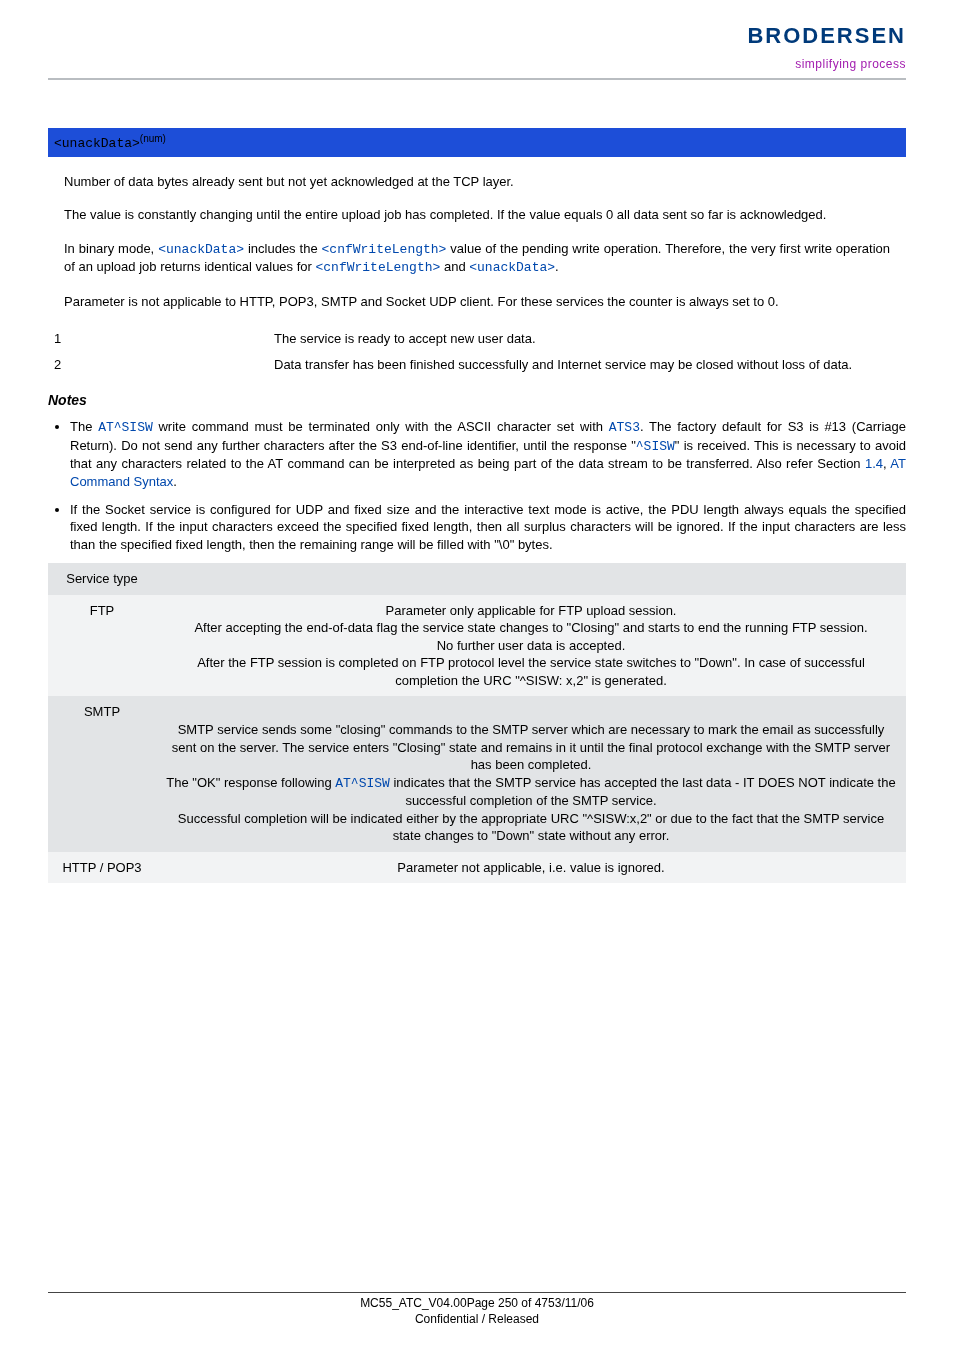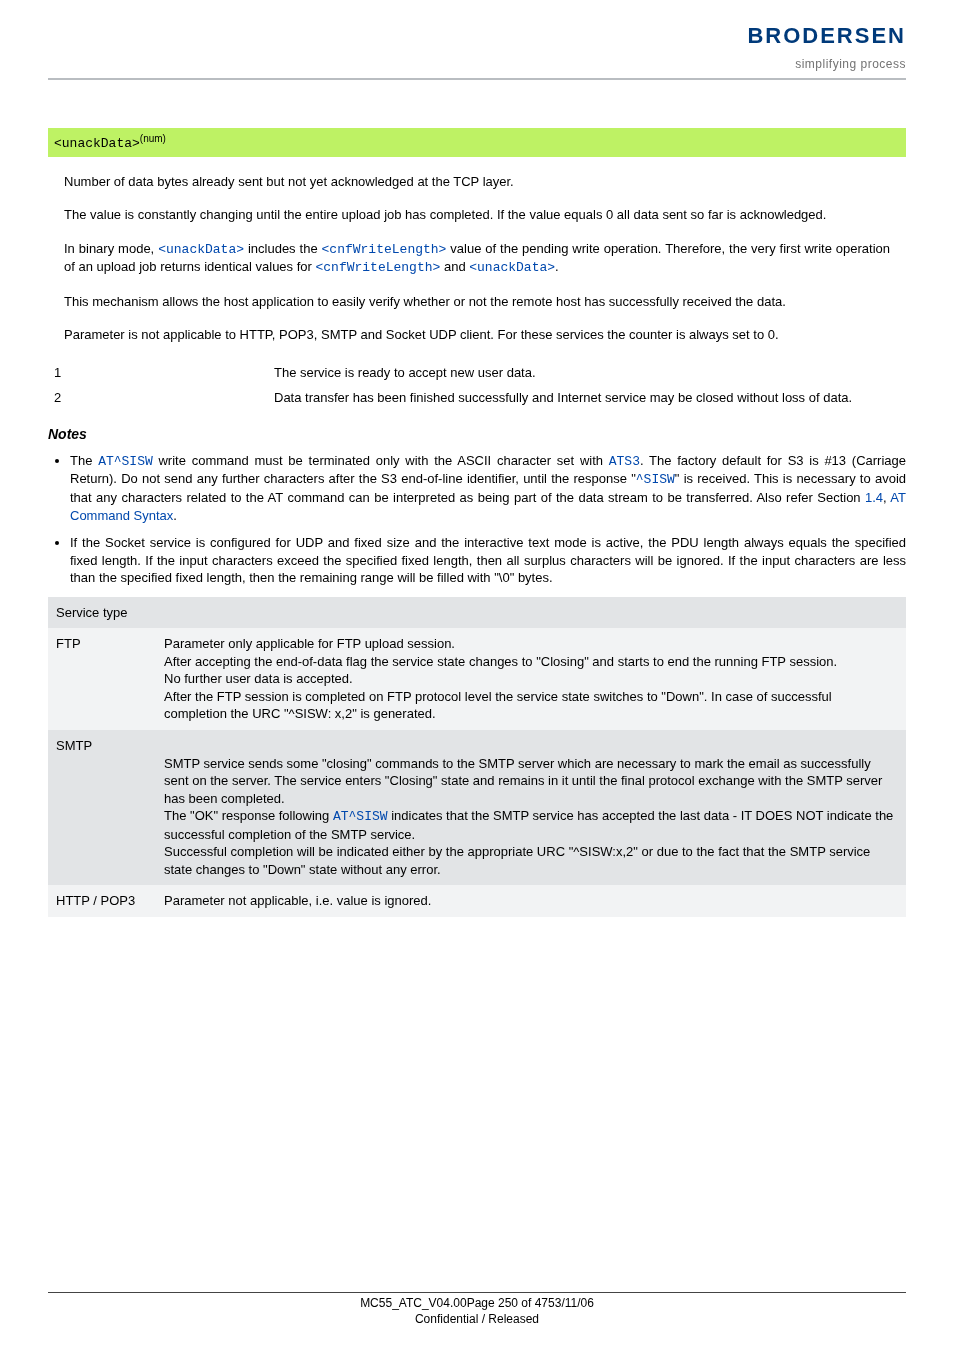--- a/index.html
+++ b/index.html
@@ -19,33 +19,33 @@
   }
   .header {
     display: flex;
     justify-content: flex-end;
     align-items: flex-end;
     padding-top: 24px;
     padding-bottom: 6px;
   }
   .logo-block { text-align: right; }
   .tagline {
-    color: #737373;
+    color: #a21caf;
     font-size: 12px;
     letter-spacing: 0.5px;
     margin-top: 3px;
   }
   .top-rule {
     border: none;
     border-top: 2px solid #b9bdc1;
     margin-bottom: 48px;
   }
 
   .param-head {
-    background: #bef264;
+    background: #1d4ed8;
     padding: 4px 6px;
     font-size: 13px;
   }
   .code { font-family: "Courier New", Courier, monospace; }
   .code-blue { color: #0048ad; }
   .sup { font-size: 10px; vertical-align: super; }
   .para { margin: 4px 0 10px 0; text-align: justify; }
   .para p { margin: 16px; }
 
   .def-table { width: 100%; border-collapse: collapse; margin-top: 4px; margin-bottom: 14px; }
@@ -62,21 +62,21 @@
   ul.notes li { margin-bottom: 10px; text-align: justify; }
 
   h2.sec {
     font-size: 19px;
     font-weight: bold;
     margin: 30px 0 18px 0;
   }
   .sec-num { display: inline-block; width: 92px; }
 
   .svc-table { width: 100%; border-collapse: collapse; }
-  .svc-table td { padding: 7px 8px; vertical-align: top; }
+  .svc-table td { padding: 7px 8px; vertical-align: top; text-align: center; }
   .svc-table td:first-child { width: 108px; }
   .svc-table tr:nth-child(odd) td { background: #e2e4e6; }
   .svc-table tr:nth-child(even) td { background: #f2f3f4; }
 
   .footer {
     position: absolute;
     bottom: 24px;
     left: 48px;
     right: 48px;
   }
@@ -101,21 +101,20 @@
 
   <div class="param-head">
     <span class="code">&lt;unackData&gt;</span><span class="sup">(num)</span>
   </div>
   <div class="para">
     <p>Number of data bytes already sent but not yet acknowledged at the TCP layer.</p>
     <p>The value is constantly changing until the entire upload job has completed. If the value equals 0 all data sent so far is acknowledged.</p>
     <p>
       <span>In binary mode, </span><span class="code code-blue">&lt;unackData&gt;</span><span> includes the </span><span class="code code-blue">&lt;cnfWriteLength&gt;</span><span> value of the pending write operation. Therefore, the very first write operation of an upload job returns identical values for </span><span class="code code-blue">&lt;cnfWriteLength&gt;</span><span> and </span><span class="code code-blue">&lt;unackData&gt;</span><span>.</span>
     </p>
-    <p>This mechanism allows the host application to easily verify whether or not the remote host has successfully received the data.</p>
     <p>Parameter is not applicable to HTTP, POP3, SMTP and Socket UDP client. For these services the counter is always set to 0.</p>
   </div>
 
   <table class="def-table">
     <tbody>
         <tr>
       <td>1</td>
       <td>The service is ready to accept new user data.</td>
     </tr>
     <tr>

